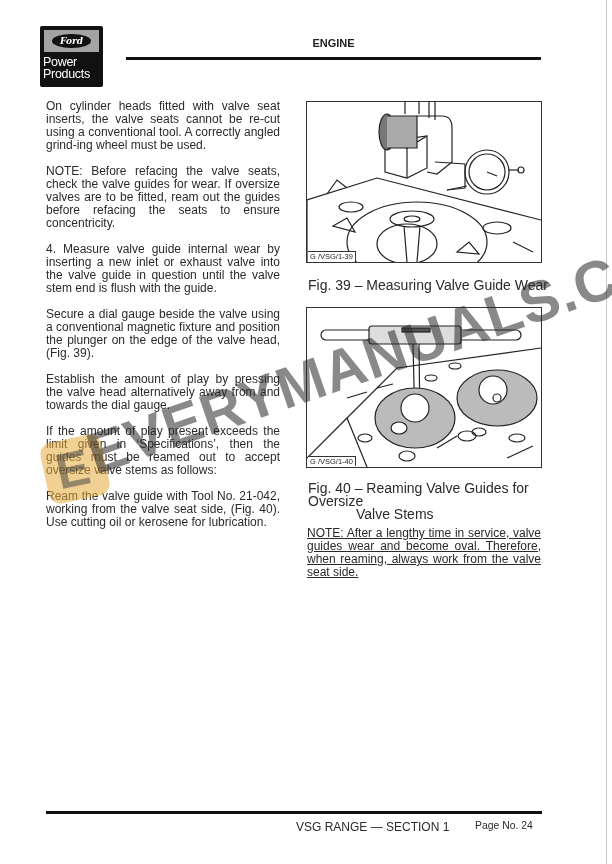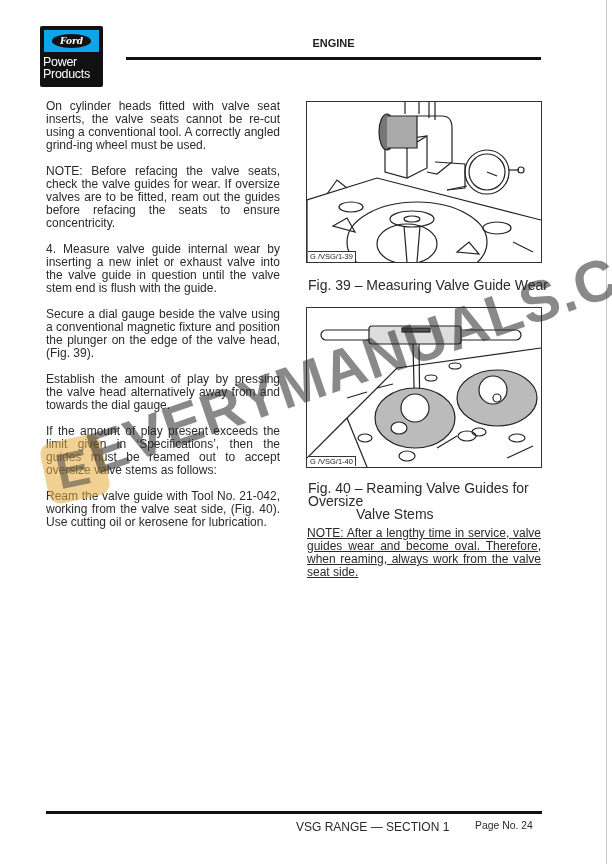--- a/index.html
+++ b/index.html
@@ -1,21 +1,21 @@
 <!DOCTYPE html>
 <html><head>
   <meta charset="utf-8">
   <style>
     html, body { margin: 0; padding: 0; background: #ffffff; }
     body { width: 612px; height: 864px; position: relative; overflow: hidden; font-family: "Liberation Sans", "DejaVu Sans", sans-serif; color: #2a2a2a; }
     .page-edge { position: absolute; left: 606px; top: 0; width: 1px; height: 864px; background: #c8c8c8; }
 
     
     .logo { position: absolute; left: 40px; top: 26px; width: 63px; height: 61px; background: #111; border-radius: 2px; }
-    .logo .oval-panel { position: absolute; left: 4px; top: 4px; width: 55px; height: 22px; background: #0ea5e9; }
+    .logo .oval-panel { position: absolute; left: 4px; top: 4px; width: 55px; height: 22px; background: #a3a3a3; }
     .logo .oval { position: absolute; left: 8px; top: 4px; width: 39px; height: 14px; background: #111; border-radius: 50%; }
     .logo .oval span { position: absolute; left: 0; right: 0; top: 1px; text-align: center; color: #fff; font-family: "DejaVu Serif", serif; font-style: italic; font-size: 9px; font-weight: bold; line-height: 12px; }
     .logo .brand { position: absolute; left: 3px; top: 30px; color: #fff; font-size: 12.5px; line-height: 12px; letter-spacing: -0.3px; }
     .header-title { position: absolute; left: 126px; width: 415px; top: 37px; text-align: center; font-size: 11px; font-weight: bold; color: #222; }
     .header-rule { position: absolute; left: 126px; top: 57px; width: 415px; height: 3px; background: #111; }
 
     
     .col { position: absolute; font-size: 12px; line-height: 13px; text-align: justify; color: #2a2a2a; }
     .col-left { left: 46px; top: 100px; width: 234px; }
     .col p { margin: 0 0 13px 0; }

